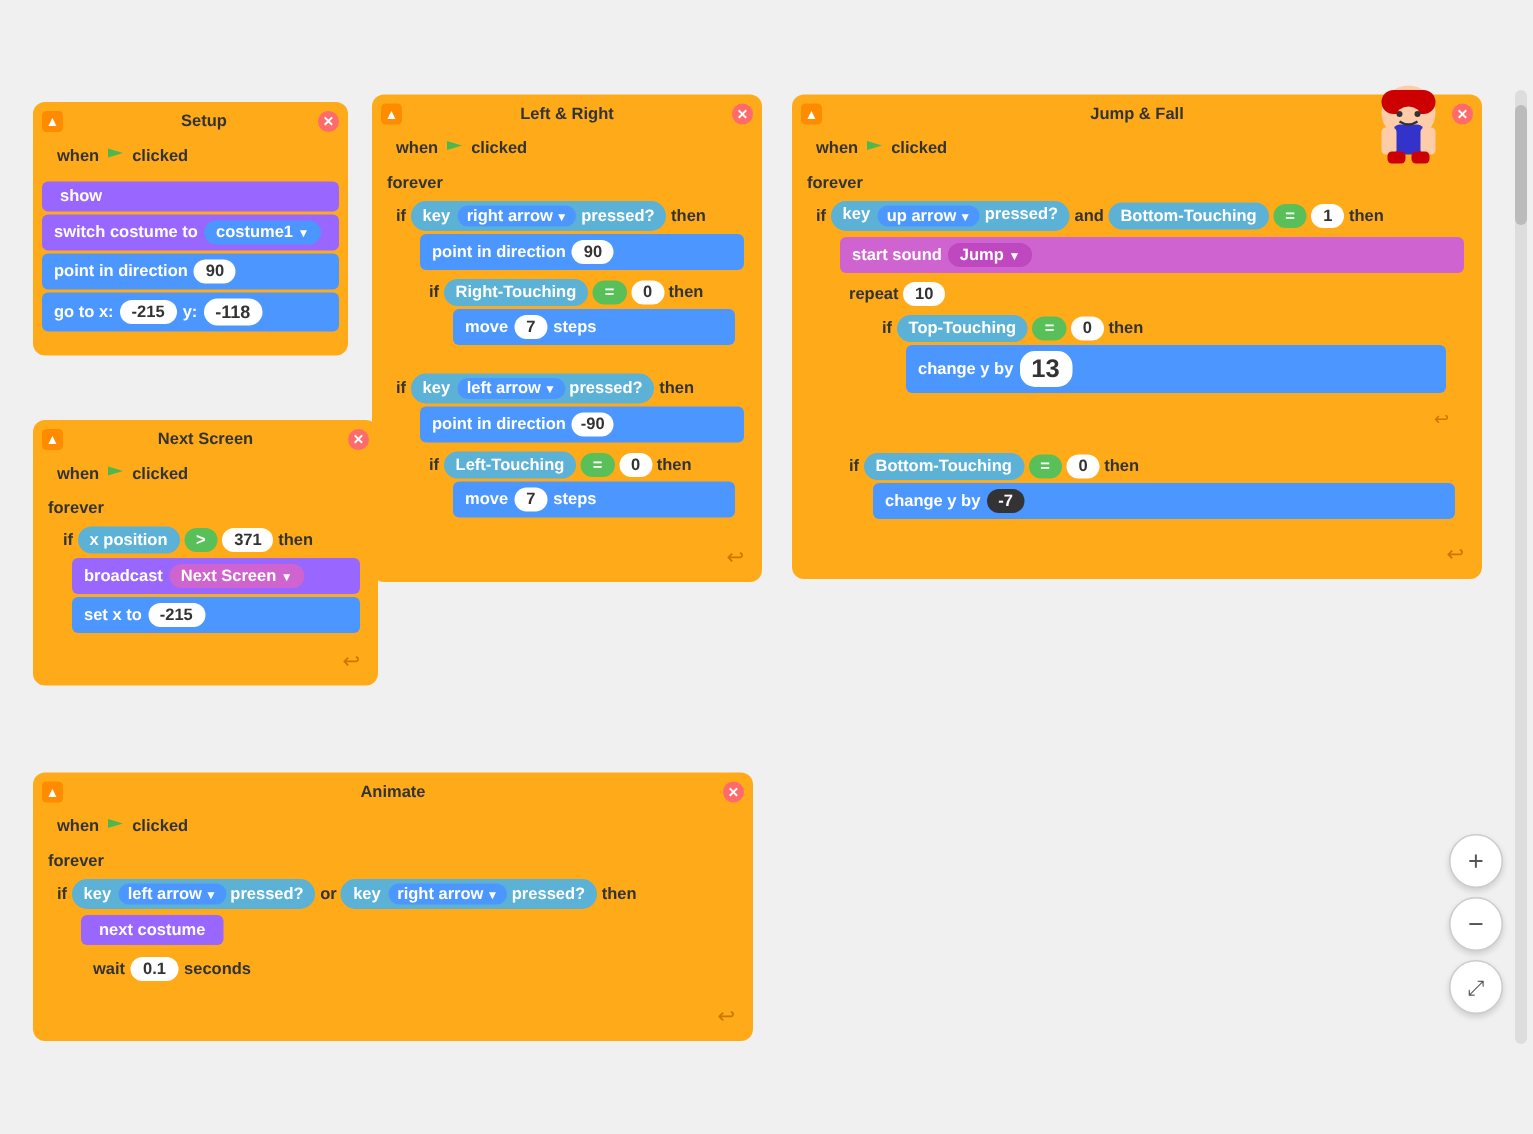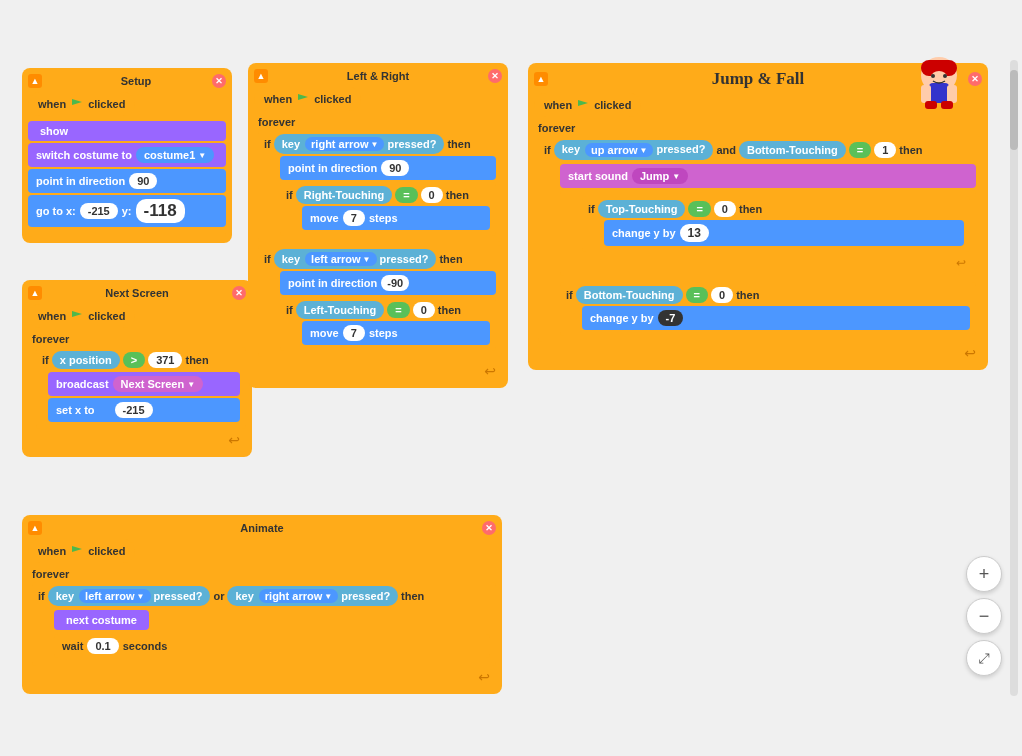--- a/index.html
+++ b/index.html
@@ -123,21 +123,21 @@
       <div style="display:flex;align-items:center;gap:4px;background:#4c97ff;border-radius:4px;padding:4px 8px;font-size:11px;font-weight:bold;color:white;margin:2px 0;">
         <span>point in direction</span>
         <div style="background:white;border-radius:10px;padding:2px 8px;font-size:11px;color:#333;font-weight:bold;">90</div>
       </div>
 
       
       <div style="display:flex;align-items:center;gap:4px;background:#4c97ff;border-radius:4px;padding:4px 8px;font-size:11px;font-weight:bold;color:white;margin:2px 0;">
         <span>go to x:</span>
         <div style="background:white;border-radius:10px;padding:2px 8px;font-size:11px;color:#333;font-weight:bold;">-215</div>
         <span>y:</span>
-        <div style="background:white;border-radius:10px;padding:2px 8px;font-size:17px;color:#333;font-weight:bold;">-118</div>
+        <div style="background:white;border-radius:10px;padding:2px 8px;font-size:12px;color:#333;font-weight:bold;">-118</div>
       </div>
 
       
       <div style="height:8px;background:#ffab19;border-radius:0 0 4px 4px;margin-top:2px;"></div>
     </div>
   </div>
 
   <div style="position:absolute; top:280px; left:22px;">
     <div style="background:#ffab19; border-radius:8px; padding:6px; min-width:230px;">
       
@@ -169,21 +169,21 @@
           <div style="background:#59c059;border-radius:10px;padding:2px 8px;font-size:11px;color:white;font-weight:bold;">&gt;</div>
           <div style="background:white;border-radius:10px;padding:2px 8px;font-size:11px;color:#333;font-weight:bold;">371</div>
           <span style="font-size:11px;font-weight:bold;color:#333;">then</span>
         </div>
 
         <div style="margin-left:6px;padding:3px 0;text-align:right;">
           <div style="display:flex;align-items:center;gap:4px;background:#9966ff;border-radius:4px;padding:4px 8px;font-size:11px;font-weight:bold;color:white;">
             <span>broadcast</span>
             <div style="background:#cf63cf;border-radius:10px;padding:2px 8px;font-size:11px;color:white;font-weight:bold;display:inline-flex;align-items:center;gap:3px;">Next Screen <span style="font-size:8px;">▼</span></div>
           </div>
-          <div style="display:flex;align-items:center;gap:20px;background:#4c97ff;border-radius:4px;padding:4px 8px;font-size:11px;font-weight:bold;color:white;margin-top:2px;">
+          <div style="display:flex;align-items:center;gap:4px;background:#4c97ff;border-radius:4px;padding:4px 8px;font-size:11px;font-weight:bold;color:white;margin-top:2px;">
             <span>set x to</span>
             <div style="background:white;border-radius:10px;padding:2px 8px;font-size:11px;color:#333;font-weight:bold;">-215</div>
           </div>
         </div>
       </div>
 
       
       <div style="display:flex;justify-content:flex-end;padding:3px 6px;">
         <span style="font-size:14px;color:#cc7700;">↩</span>
       </div>
@@ -284,21 +284,21 @@
     </div>
   </div>
 
   <div style="position:absolute; top:63px; left:528px;">
     <div style="background:#ffab19; border-radius:8px; padding:6px; min-width:460px;">
       
       <div style="display:flex; align-items:center; justify-content:space-between; margin-bottom:4px;">
         <div style="display:flex;align-items:center;gap:3px;">
           <div style="width:14px;height:14px;background:#ff8c00;border-radius:3px;display:flex;align-items:center;justify-content:center;font-size:9px;color:white;">▲</div>
         </div>
-        <span style="font-size:17px;font-weight:bold;color:#333;font-family:Liberation Serif, serif;">Jump &amp; Fall</span>
+        <span style="font-size:11px;font-weight:bold;color:#333;">Jump &amp; Fall</span>
         <div style="width:14px;height:14px;background:#ff6b6b;border-radius:50%;display:flex;align-items:center;justify-content:center;font-size:9px;color:white;font-weight:bold;">✕</div>
       </div>
 
       
       <div style="display:inline-flex;align-items:center;gap:4px;background:#ffab19;border-radius:20px;padding:5px 10px;font-size:11px;font-weight:bold;color:#333;margin-bottom:3px;">
         <span>when</span>
         <svg width="14" height="14" viewBox="0 0 14 14">
             <polygon points="2,2 12,5 2,8" fill="#4db84d"></polygon>
           </svg>
         <span>clicked</span>
@@ -321,34 +321,38 @@
         </div>
 
         <div style="margin-left:16px;padding:2px 0;text-align:right;">
 
           <div style="display:flex;align-items:center;gap:4px;background:#cf63cf;border-radius:4px;padding:4px 8px;font-size:11px;font-weight:bold;color:white;margin:2px 0;">
             <span>start sound</span>
             <div style="background:#bf47bf;border-radius:10px;padding:2px 8px;font-size:11px;color:white;font-weight:bold;display:inline-flex;align-items:center;gap:3px;">Jump <span style="font-size:8px;">▼</span></div>
           </div>
 
           <div style="background:#ffab19;border-radius:4px;padding:4px 6px;margin:2px 0;">
+            <div style="display:flex;align-items:center;gap:3px;">
+              <span style="font-size:11px;font-weight:bold;color:#333;">repeat</span>
+              <div style="background:white;border-radius:10px;padding:2px 8px;font-size:11px;color:#333;font-weight:bold;">10</div>
+            </div>
 
             <div style="margin-left:16px;padding:2px 0;">
               <div style="background:#ffab19;border-radius:4px;padding:4px 6px;">
                 <div style="display:flex;align-items:center;gap:3px;flex-wrap:wrap;">
                   <span style="font-size:11px;font-weight:bold;color:#333;">if</span>
                   <div style="background:#5cb1d6;border-radius:10px;padding:3px 8px;font-size:11px;color:white;font-weight:bold;">Top-Touching</div>
                   <div style="background:#59c059;border-radius:10px;padding:2px 8px;font-size:11px;color:white;font-weight:bold;">=</div>
                   <div style="background:white;border-radius:10px;padding:2px 8px;font-size:11px;color:#333;font-weight:bold;">0</div>
                   <span style="font-size:11px;font-weight:bold;color:#333;">then</span>
                 </div>
                 <div style="margin-left:16px;padding:2px 0;">
                   <div style="display:flex;align-items:center;gap:4px;background:#4c97ff;border-radius:4px;padding:4px 8px;font-size:11px;font-weight:bold;color:white;">
                     <span>change y by</span>
-                    <div style="background:white;border-radius:10px;padding:2px 8px;font-size:12px;color:#333;font-weight:bold;">13</div>
+                    <div style="background:white;border-radius:10px;padding:2px 8px;font-size:17px;color:#333;font-weight:bold;">13</div>
                   </div>
                 </div>
               </div>
             </div>
 
             <div style="display:flex;justify-content:flex-end;padding:2px 4px;">
               <span style="font-size:12px;color:#cc7700;">↩</span>
             </div>
           </div>
         </div>

